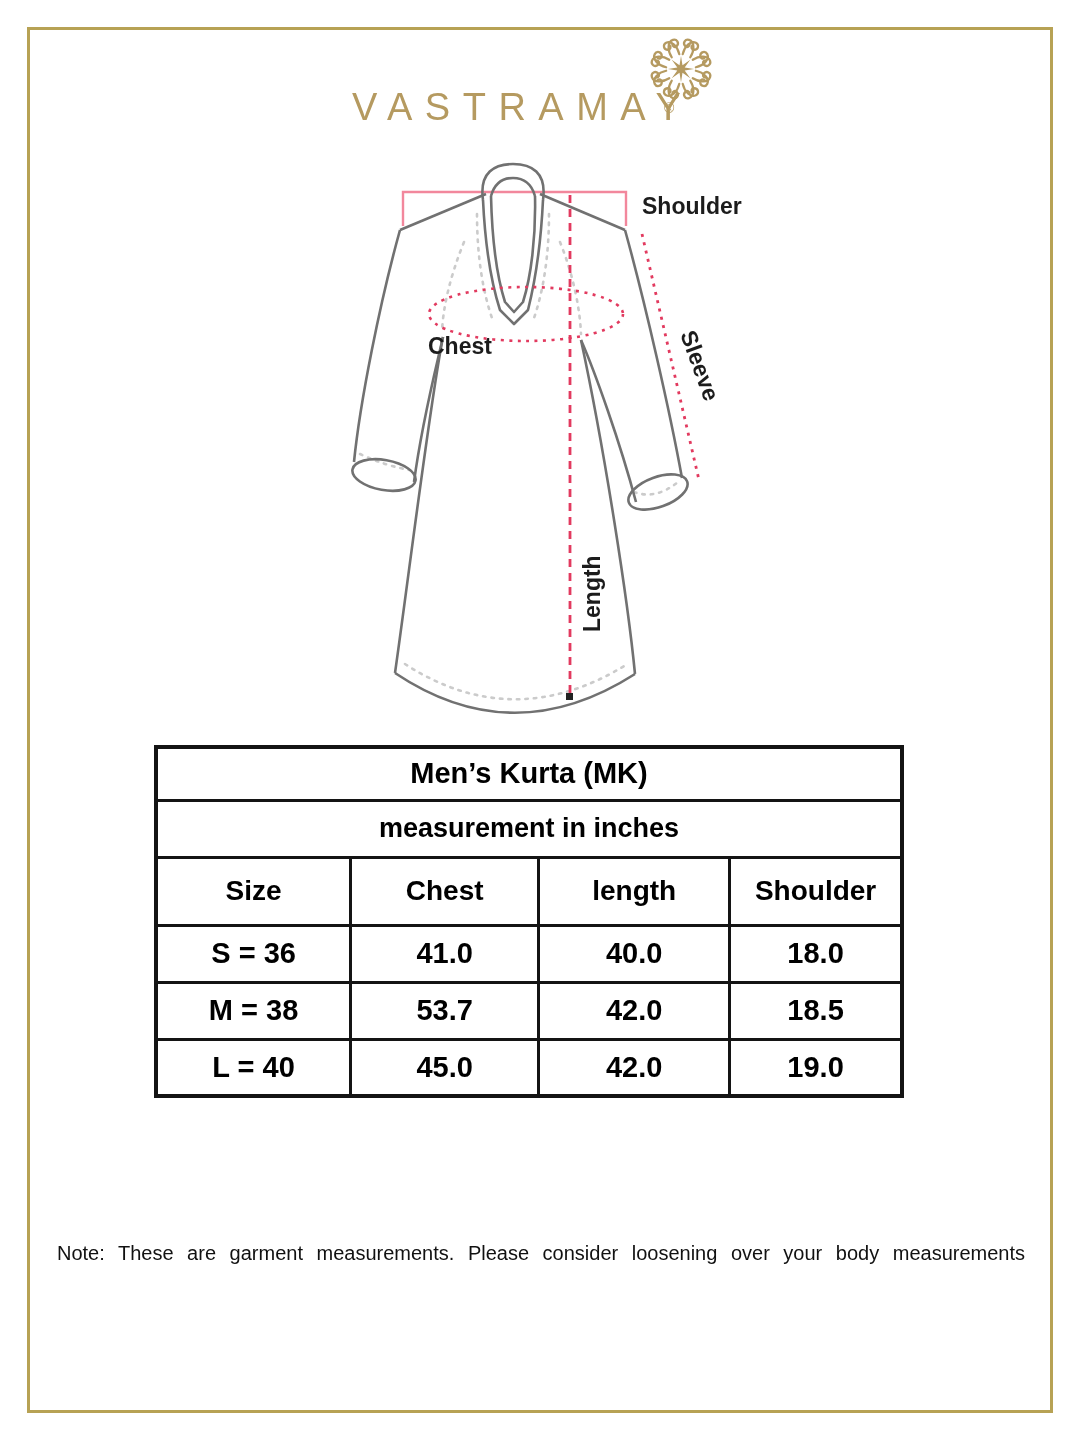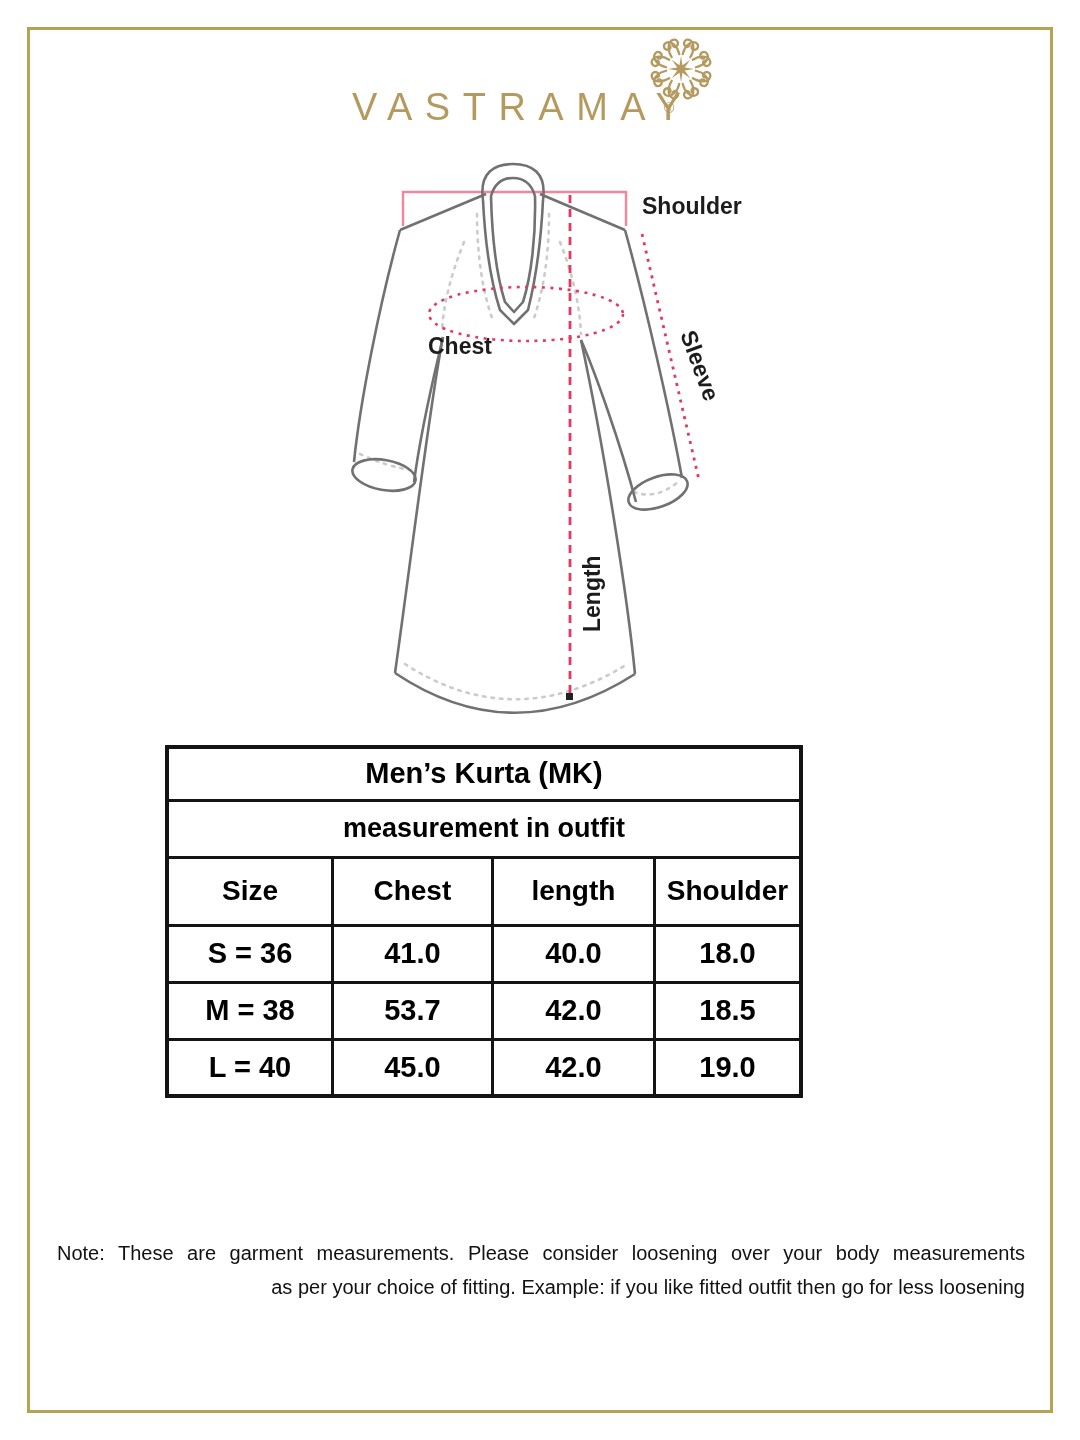--- a/index.html
+++ b/index.html
@@ -12,21 +12,21 @@
              letter-spacing:12.5px;color:#b59a60;}
   .ornament{position:absolute;left:646px;top:34px;}
   .reg-mark{position:absolute;left:664px;top:100px;font-size:14px;color:#b59a60;}
 
   
   .diagram{position:absolute;left:350px;top:162px;width:420px;height:580px;}
   .diagram svg text{font-family:"Liberation Sans","DejaVu Sans",sans-serif;
                     font-size:23px;font-weight:700;fill:#1c1c1c;}
 
   
-  table.size-table{position:absolute;left:165px;top:745px;width:638px;
+  table.size-table{position:absolute;left:154px;top:745px;width:750px;
                    border-collapse:collapse;border:4px solid #141414;table-layout:fixed;}
   table.size-table td{border:3px solid #141414;text-align:center;vertical-align:middle;
                       font-weight:700;color:#000;padding:0;}
   tr.r-title{height:53px;}   .cell-title{font-size:29px;}
   tr.r-sub{height:57px;}     .cell-sub{font-size:27px;}
   tr.r-head{height:68px;}    tr.r-head td{font-size:28px;margin-top:22px;}
   tr.r-data{height:57px;}    tr.r-data td{font-size:29px;}
   td.size-cell{text-align:left;padding-left:14px;}
 
   
@@ -116,21 +116,21 @@
       <col style="width:26.1%">
         <col style="width:25.2%">
         <col style="width:25.6%">
         <col style="width:23.1%">
     </colgroup>
     <tbody>
       <tr class="r-title">
         <td colspan="4" class="cell-title">Men’s Kurta (MK)</td>
       </tr>
       <tr class="r-sub">
-        <td colspan="4" class="cell-sub">measurement in outfit</td>
+        <td colspan="4" class="cell-sub">measurement in inches</td>
       </tr>
       <tr class="r-head">
         <td>Size</td>
         <td>Chest</td>
         <td>length</td>
         <td>Shoulder</td>
       </tr>
       <tr class="r-data">
         <td class="size-cell">S = 36</td>
         <td>41.0</td>
@@ -147,15 +147,14 @@
         <td class="size-cell">L = 40</td>
         <td>45.0</td>
         <td>42.0</td>
         <td>19.0</td>
       </tr>
     </tbody>
   </table>
 
   <div class="note">
     <div class="note-line1">Note: These are garment measurements. Please consider loosening over your body measurements</div>
-    <div class="note-line2">as per your choice of fitting. Example: if you like fitted outfit then go for less loosening</div>
   </div>
 </div>
 
 </body></html>

